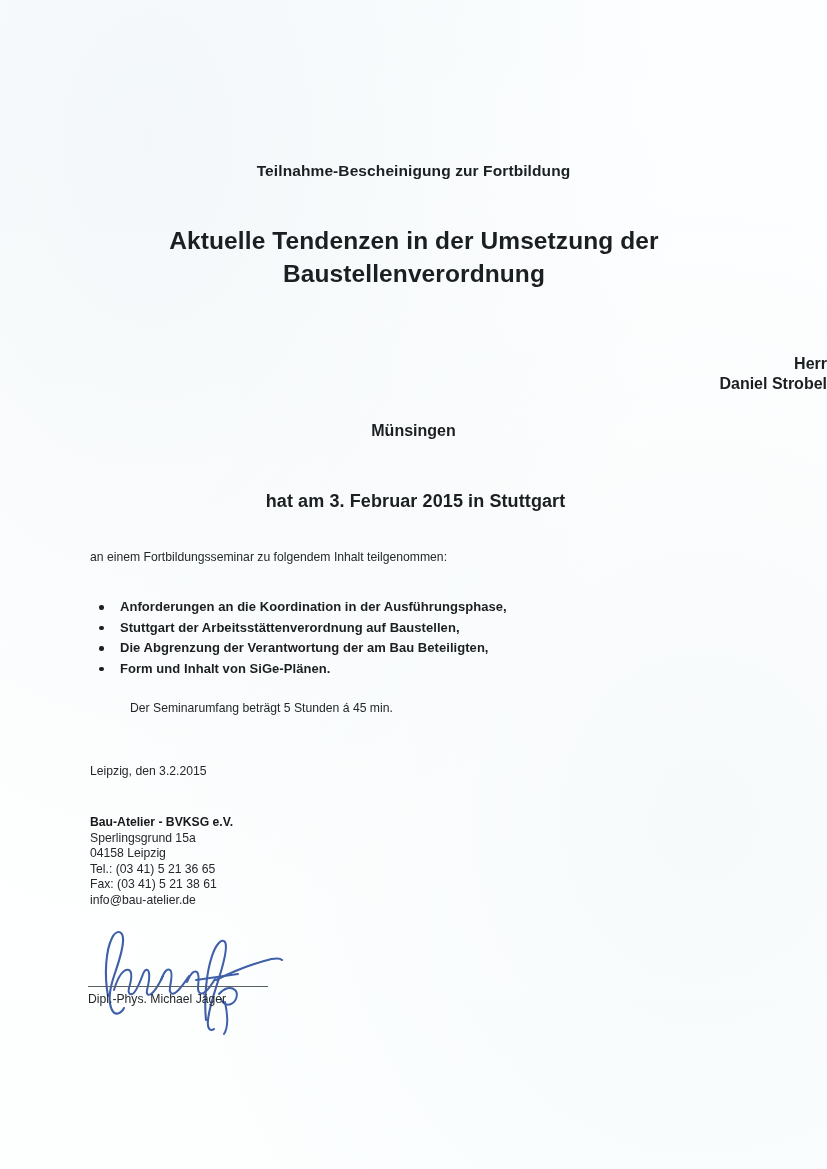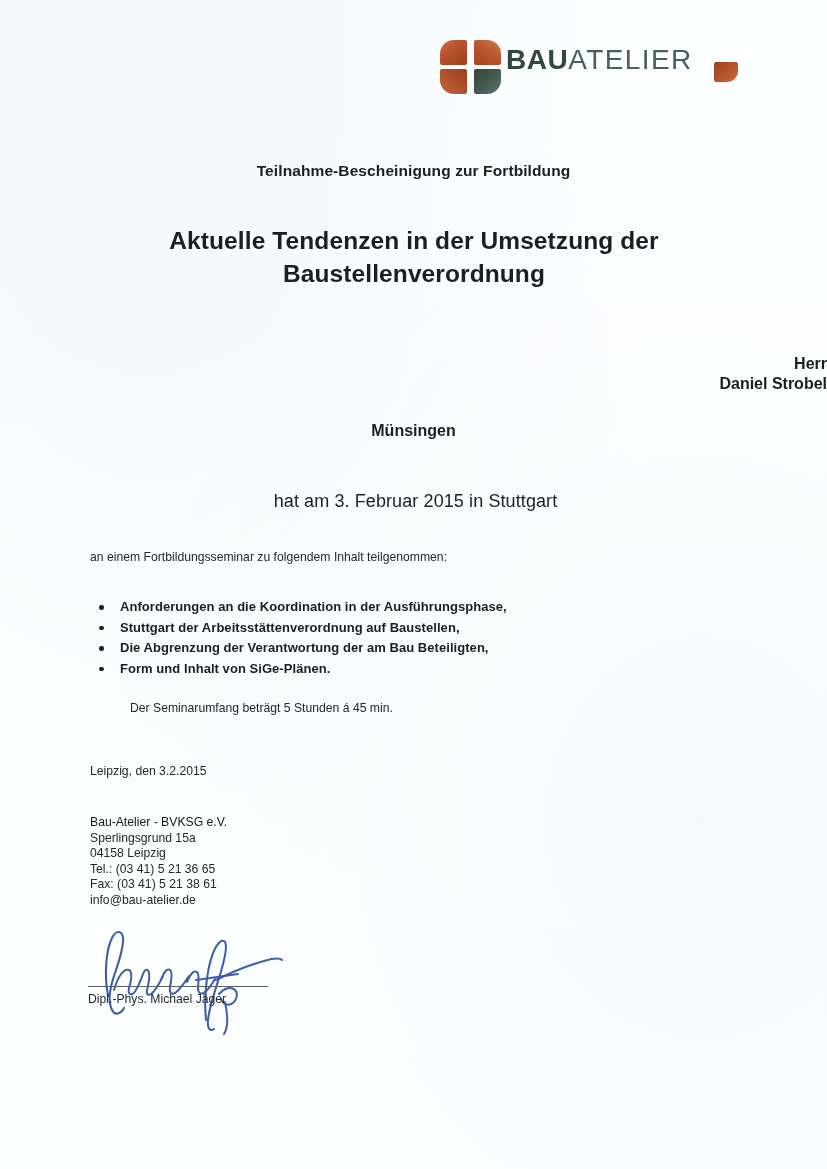--- a/index.html
+++ b/index.html
@@ -152,21 +152,21 @@
     font-size: 16px;
     font-weight: 700;
   }
 
   .event-line {
     position: absolute;
     left: 4px; right: 0;
     top: 491px;
     text-align: center;
     font-size: 18px;
-    font-weight: 400;
+    font-weight: 700;
     letter-spacing: 0.1px;
   }
 
   .intro-line {
     position: absolute;
     left: 90px;
     top: 550px;
     font-size: 12.2px;
     font-weight: 400;
     color: #24282b;
@@ -221,21 +221,21 @@
 
   .org-block {
     position: absolute;
     left: 90px;
     top: 815px;
     font-size: 12.2px;
     line-height: 15.5px;
     color: #24282b;
   }
   .org-block .org-name {
-    font-weight: 400;
+    font-weight: 700;
     color: #15191c;
   }
   .org-block div { white-space: nowrap; }
 
   
   .signature-area {
     position: absolute;
     left: 88px;
     top: 928px;
     width: 280px;
@@ -265,30 +265,20 @@
     font-weight: 400;
     color: #24282b;
     white-space: nowrap;
   }
 </style>
 </head>
 <body>
 
 <div class="page">
 
-  <div class="logo-block">
-    <div class="logo-mark">
-      <span class="seg tl"></span>
-      <span class="seg tr"></span>
-      <span class="seg bl"></span>
-      <span class="seg br"></span>
-    </div>
-    <div class="wordmark"><span class="bau">BAU</span><span class="atelier">ATELIER</span></div>
-    <div class="logo-flag"></div>
-  </div>
 
   <div class="doc-subtitle">Teilnahme-Bescheinigung zur Fortbildung</div>
 
   <h1 class="doc-title">Aktuelle Tendenzen in der Umsetzung der Baustellenverordnung</h1>
 
   <div class="recipient">
     <span class="salutation">Herr</span>
     <span class="person-name">Daniel Strobel</span>
   </div>
   <div class="recipient-city">Münsingen</div>

